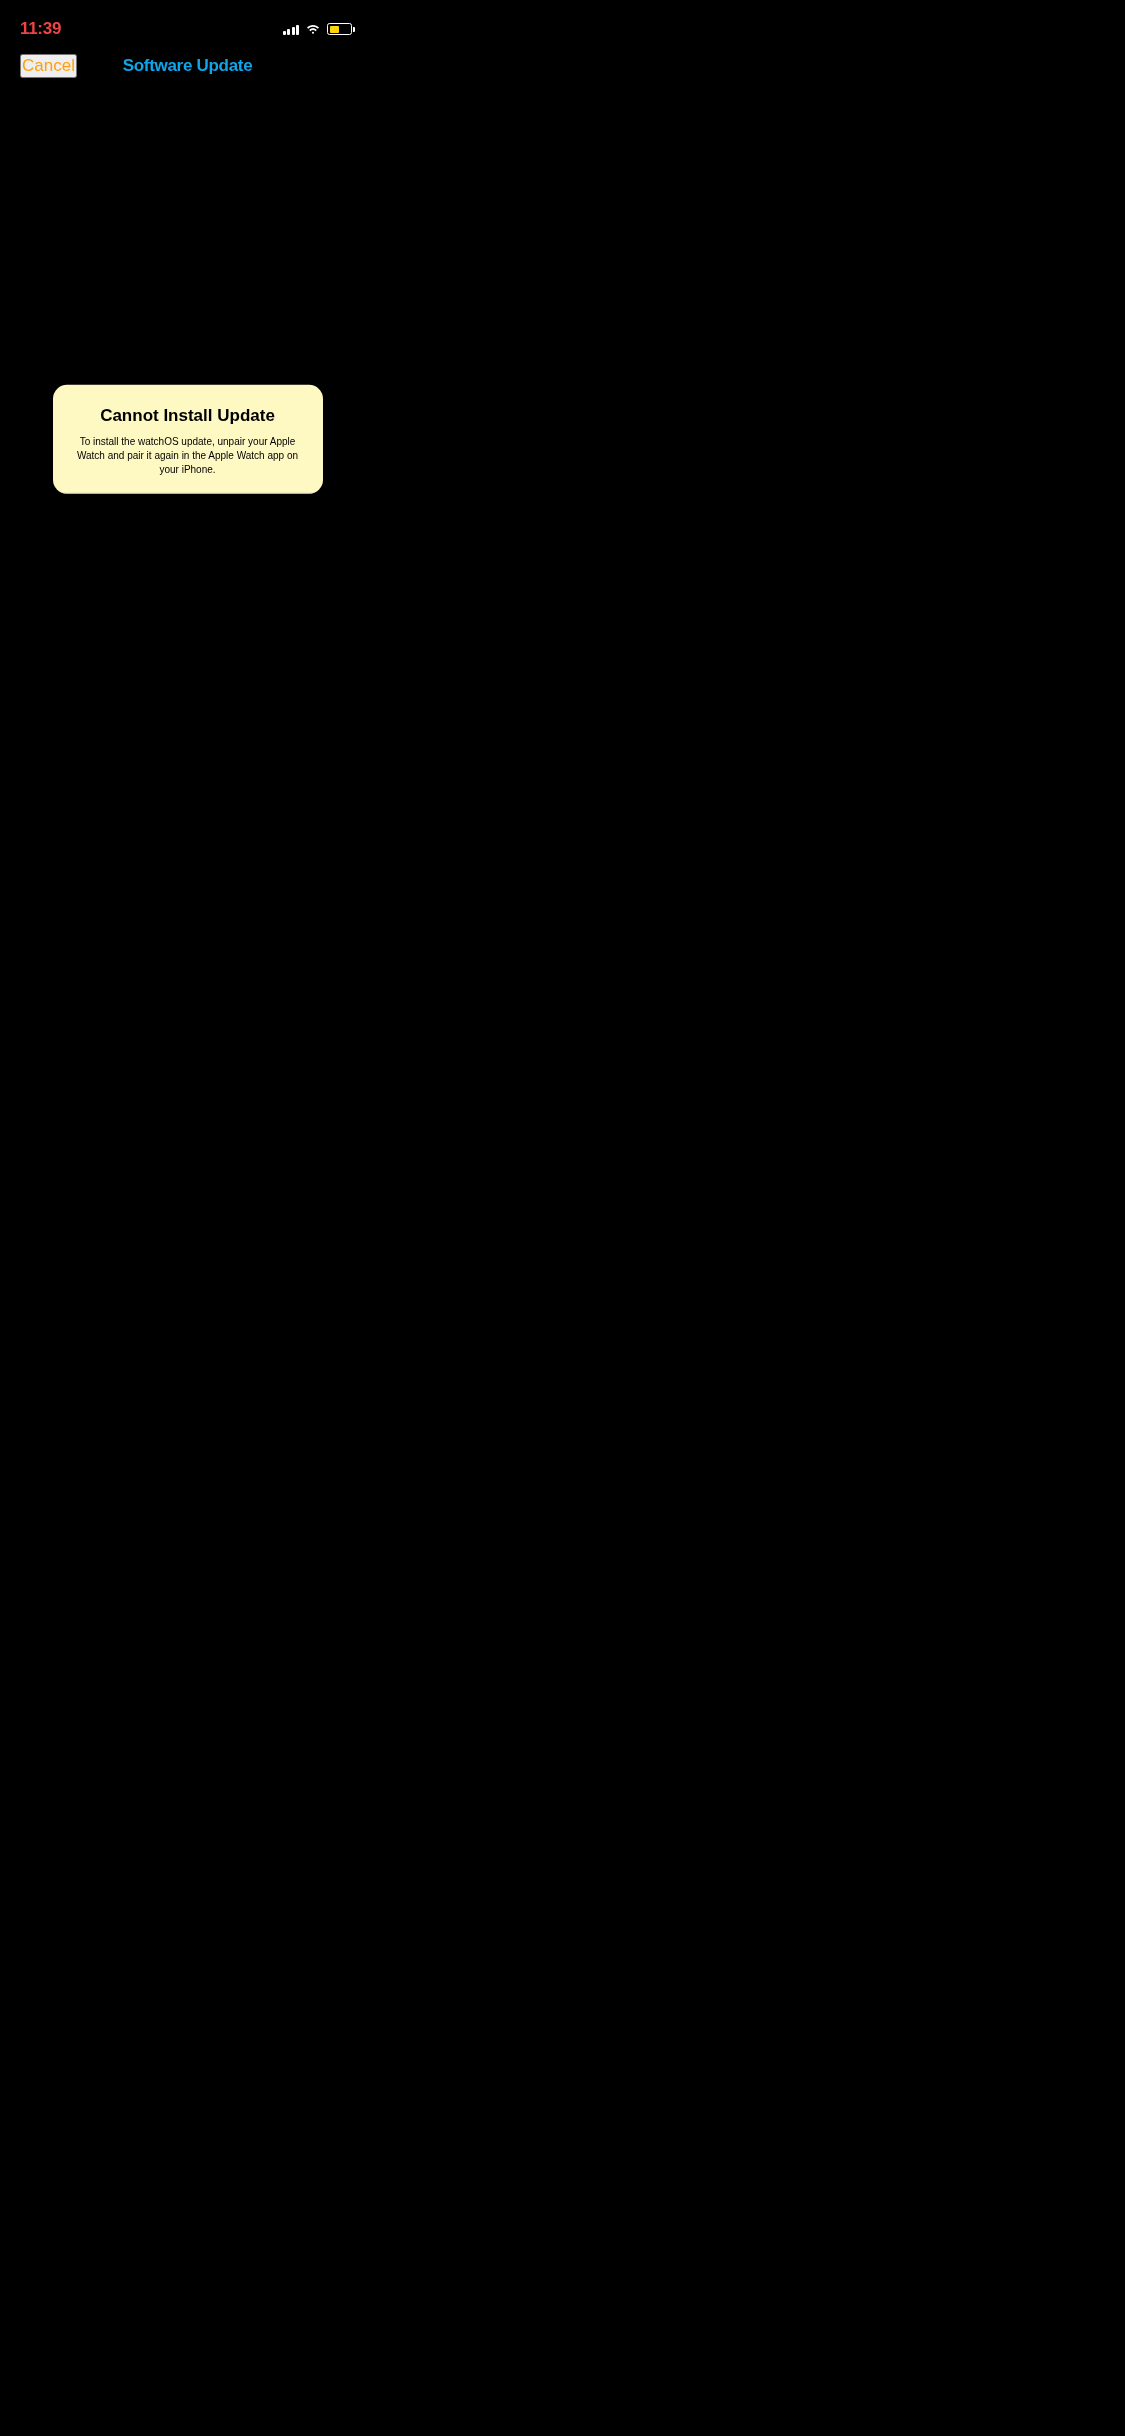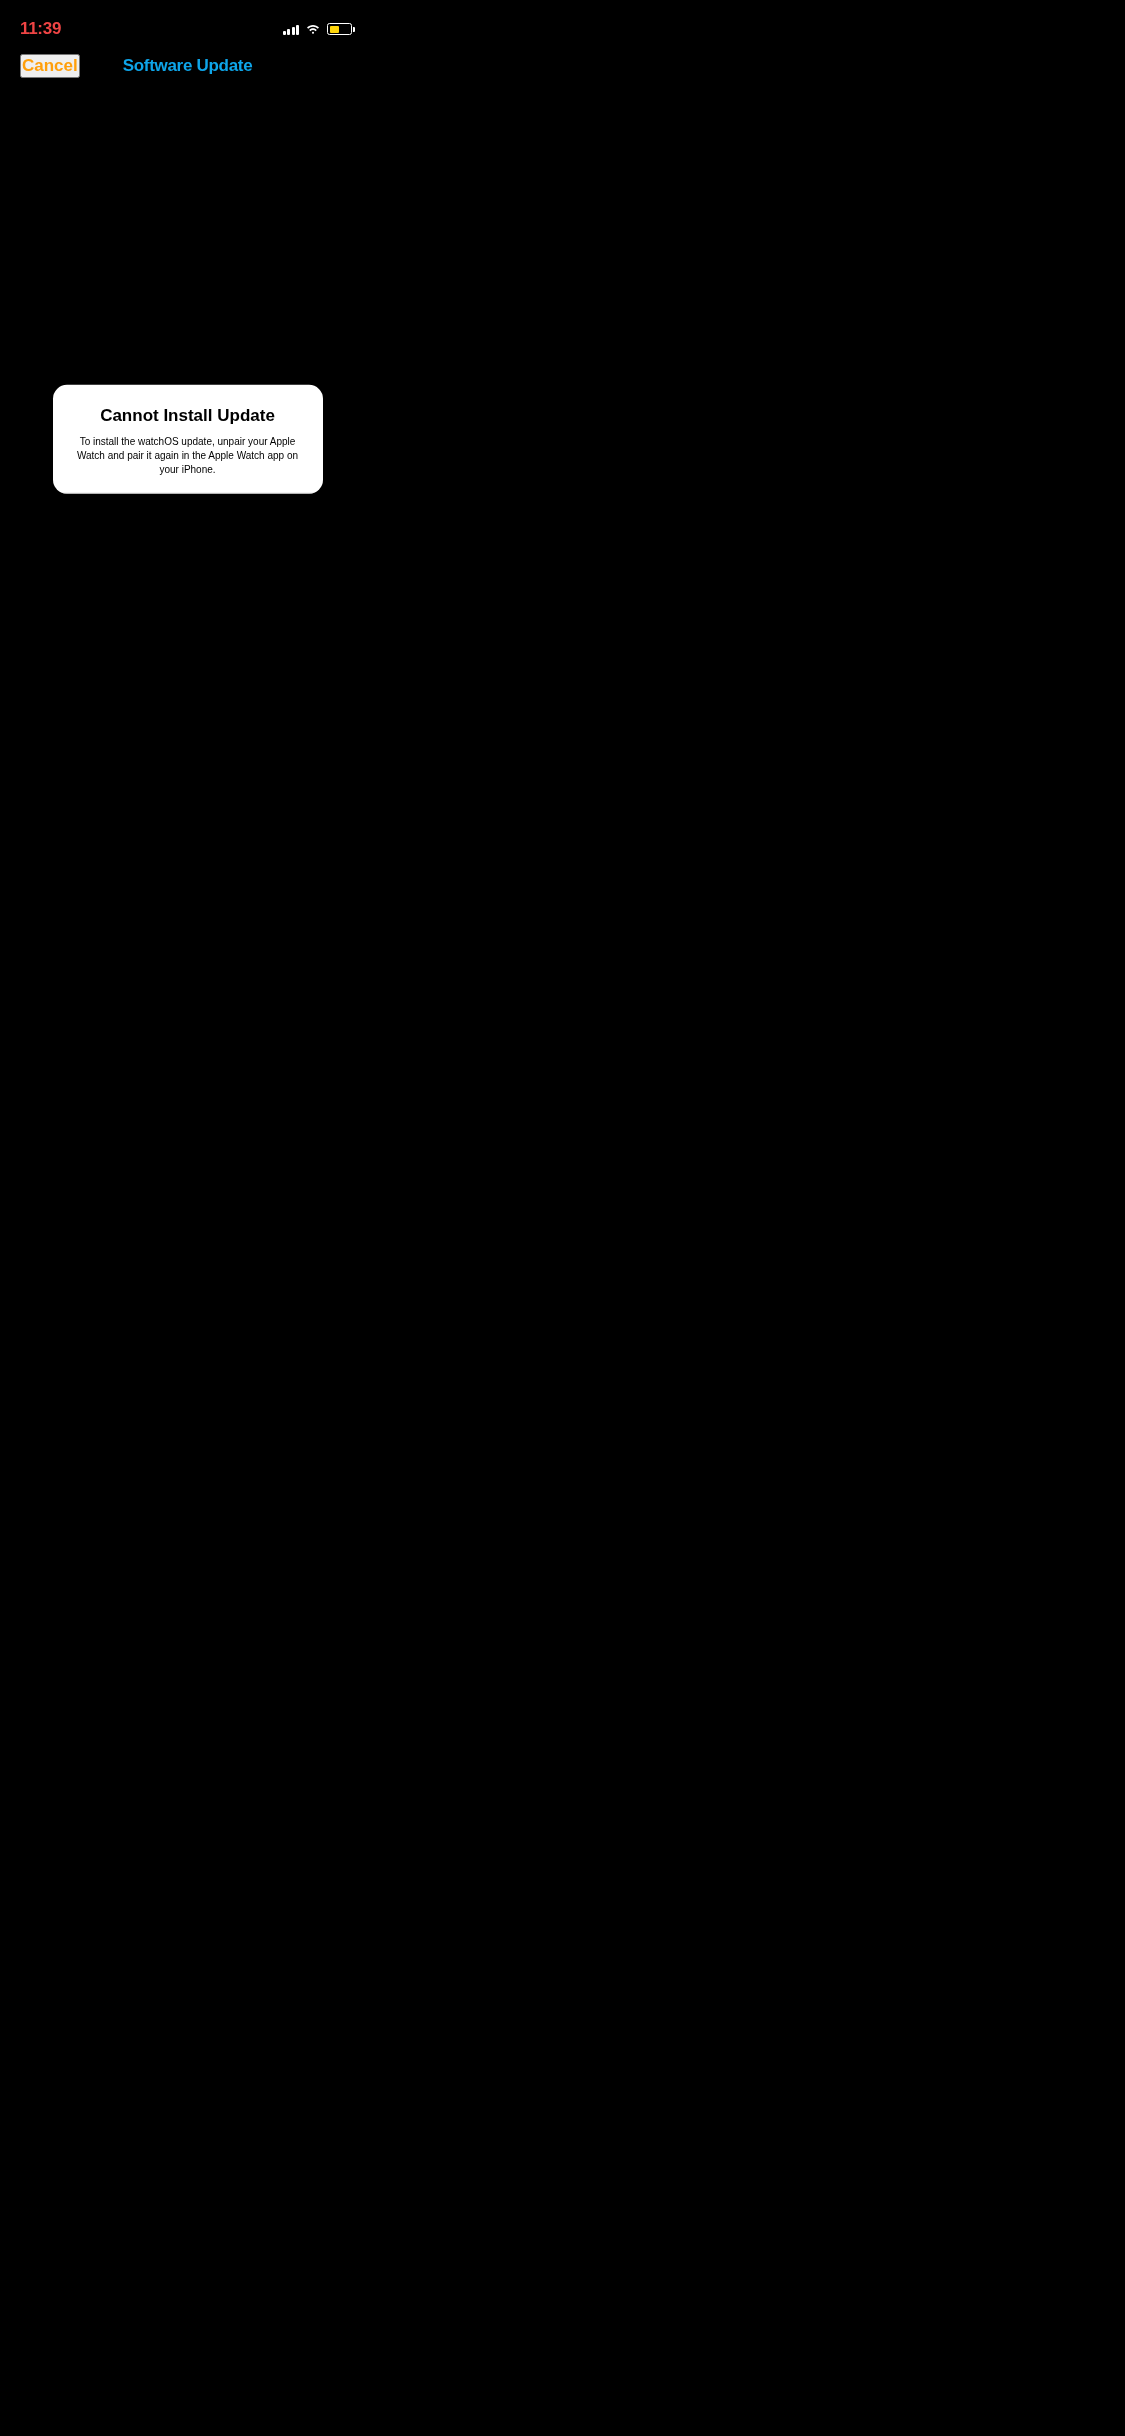--- a/index.html
+++ b/index.html
@@ -92,21 +92,21 @@
       padding: 10px 20px;
       position: relative;
       height: 44px;
     }
 
     .nav-cancel {
       position: absolute;
       left: 20px;
       color: #ff9f0a;
       font-size: 17px;
-      font-weight: 700;
+      font-weight: 400;
       cursor: pointer;
     }
 
     .nav-title {
       color: #0ea5e9;
       font-size: 17px;
       font-weight: 600;
       letter-spacing: -0.3px;
     }
 
@@ -118,21 +118,21 @@
       justify-content: center;
       position: absolute;
       top: 88px;
       left: 0;
       right: 0;
       bottom: 0;
     }
 
     
     .alert-dialog {
-      background: #ffffff;
+      background: #fef9c3;
       border-radius: 14px;
       width: 270px;
       overflow: hidden;
       position: absolute;
       top: 50%;
       left: 50%;
       transform: translate(-50%, -60%);
     }
 
     .alert-content {

